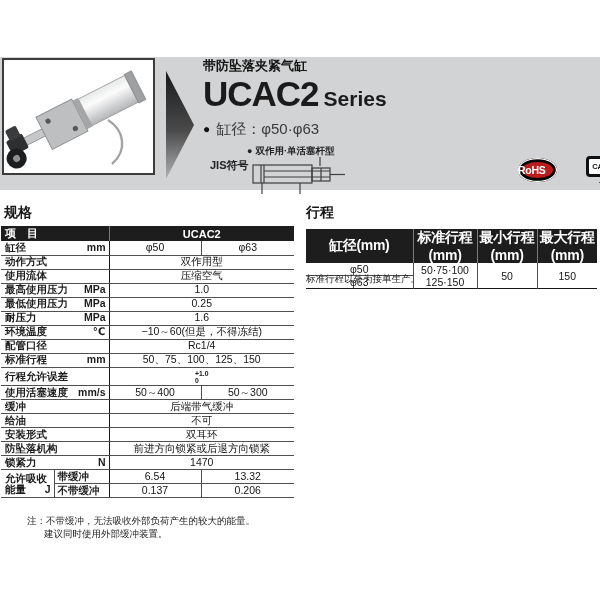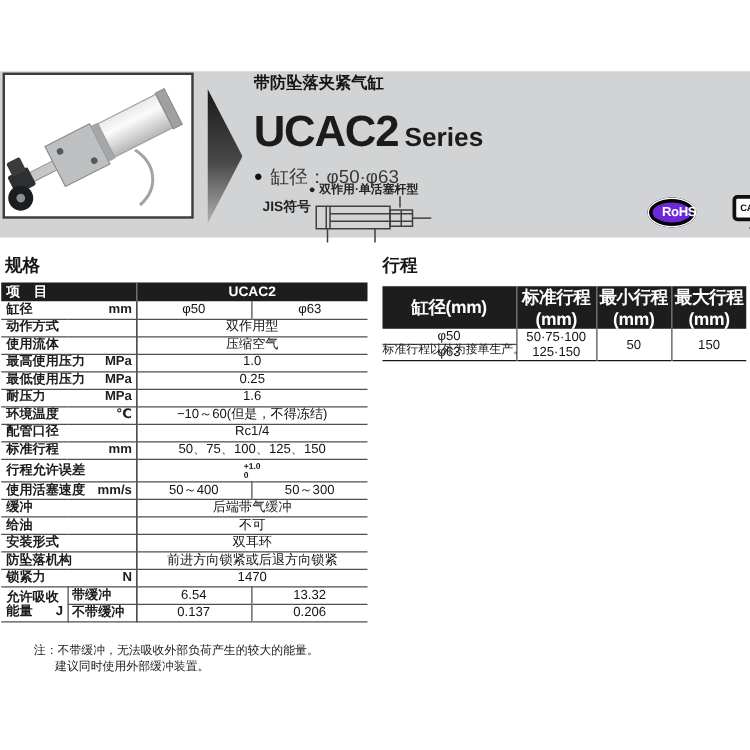--- a/index.html
+++ b/index.html
@@ -6,34 +6,34 @@
   html,body { width:600px; height:600px; }
   body { font-family:"Liberation Sans","DejaVu Sans",sans-serif; background:#fff; color:#1a1a1a; position:relative; overflow:hidden; }
   .page { position:absolute; inset:0; background:#fff; }
 
   
   .band { position:absolute; left:0; top:57px; width:600px; height:133px; background:#d2d3d4; }
   .photo { position:absolute; left:2px; top:1px; width:153px; height:117px; background:#fff; border:2px solid #3c3c3c; }
   .arrow { position:absolute; left:166px; top:14px; }
   .htext { position:absolute; left:203px; top:1px; }
   .subtitle { font-size:13px; font-weight:700; color:#141414; line-height:1.2; }
-  .series-line { margin-top:12px; white-space:nowrap; }
+  .series-line { margin-top:0; white-space:nowrap; }
   .series-big { font-size:35px; font-weight:800; letter-spacing:-1px; color:#1b1b1b; }
   .series-suffix { font-size:21px; font-weight:700; color:#1b1b1b; margin-left:5px; }
   .bore-line { margin-top:6px; white-space:nowrap; }
   .bore-bullet { font-size:12px; color:#111; margin-right:6px; vertical-align:1px; }
   .bore-text { font-size:15px; font-weight:500; color:#3a3a3a; }
   .jis-label { position:absolute; left:210px; top:101px; font-size:11px; font-weight:700; color:#222; }
   .jis-type { position:absolute; left:247px; top:88px; font-size:9.5px; font-weight:700; color:#222; white-space:nowrap; }
   .jis-type .b2 { font-size:9px; margin-right:3px; }
   .jis-sym { position:absolute; left:248px; top:99px; overflow:visible; }
 
-  .badge-rohs { position:absolute; left:518px; top:101px; width:39px; height:24px; background:#6d28d9;
+  .badge-rohs { position:absolute; left:518px; top:101px; width:39px; height:24px; background:#b91c1c;
     border-radius:50%; box-shadow: inset 0 0 0 1.2px #fff, inset 0 0 0 4px #000;
-    display:flex; align-items:center; justify-content:flex-end; }
+    display:flex; align-items:center; justify-content:flex-start; }
   .badge-rohs span { color:#fff; font-size:10.5px; font-weight:800; letter-spacing:-0.3px; }
   .badge-cad { position:absolute; left:586px; top:99px; width:44px; }
   .cad-screen { width:28px; height:21px; border:3px solid #101010; border-radius:4px; background:#fff;
     display:flex; align-items:center; justify-content:center; }
   .cad-screen span { font-size:7.5px; font-weight:800; color:#101010; letter-spacing:-0.2px; }
   .cad-base { width:18px; height:5px; margin:1px auto 0; background:#101010;
     clip-path:polygon(18% 0, 82% 0, 100% 100%, 0 100%); }
 
   
   .sec-title { position:absolute; font-size:14px; font-weight:700; color:#161616; }

